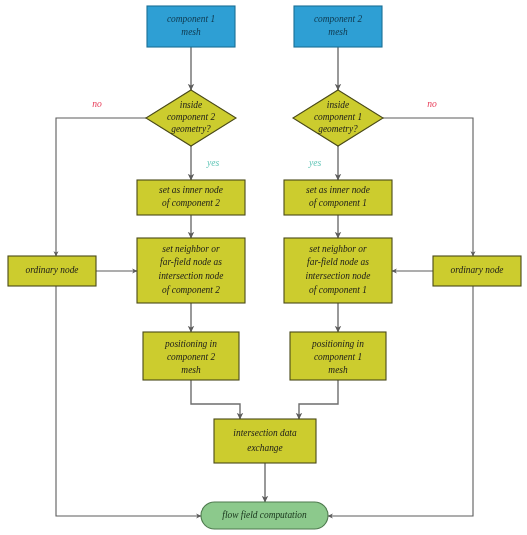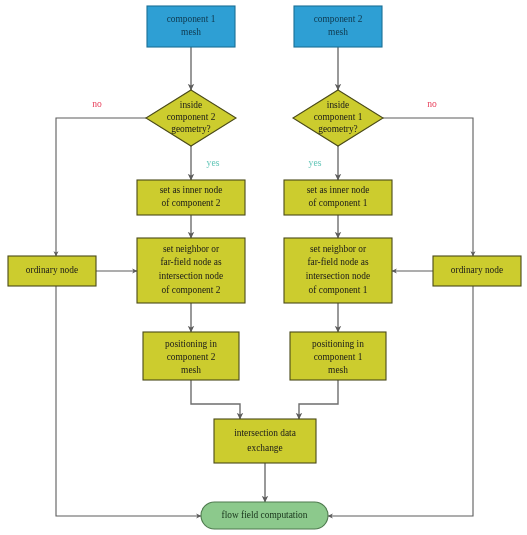--- a/index.html
+++ b/index.html
@@ -10,20 +10,21 @@
   body {
     width: 527px;
     height: 535px;
     overflow: hidden;
     font-family: "Liberation Serif", "DejaVu Serif", serif;
   }
   #flowchart-root {
     position: relative;
     width: 527px;
     height: 535px;
+    font-style: italic;
   }
   svg#flow-svg {
     display: block;
     width: 527px;
     height: 535px;
   }
   .node-shape {
     stroke: #3a3a20;
     stroke-width: 1.1;
   }

